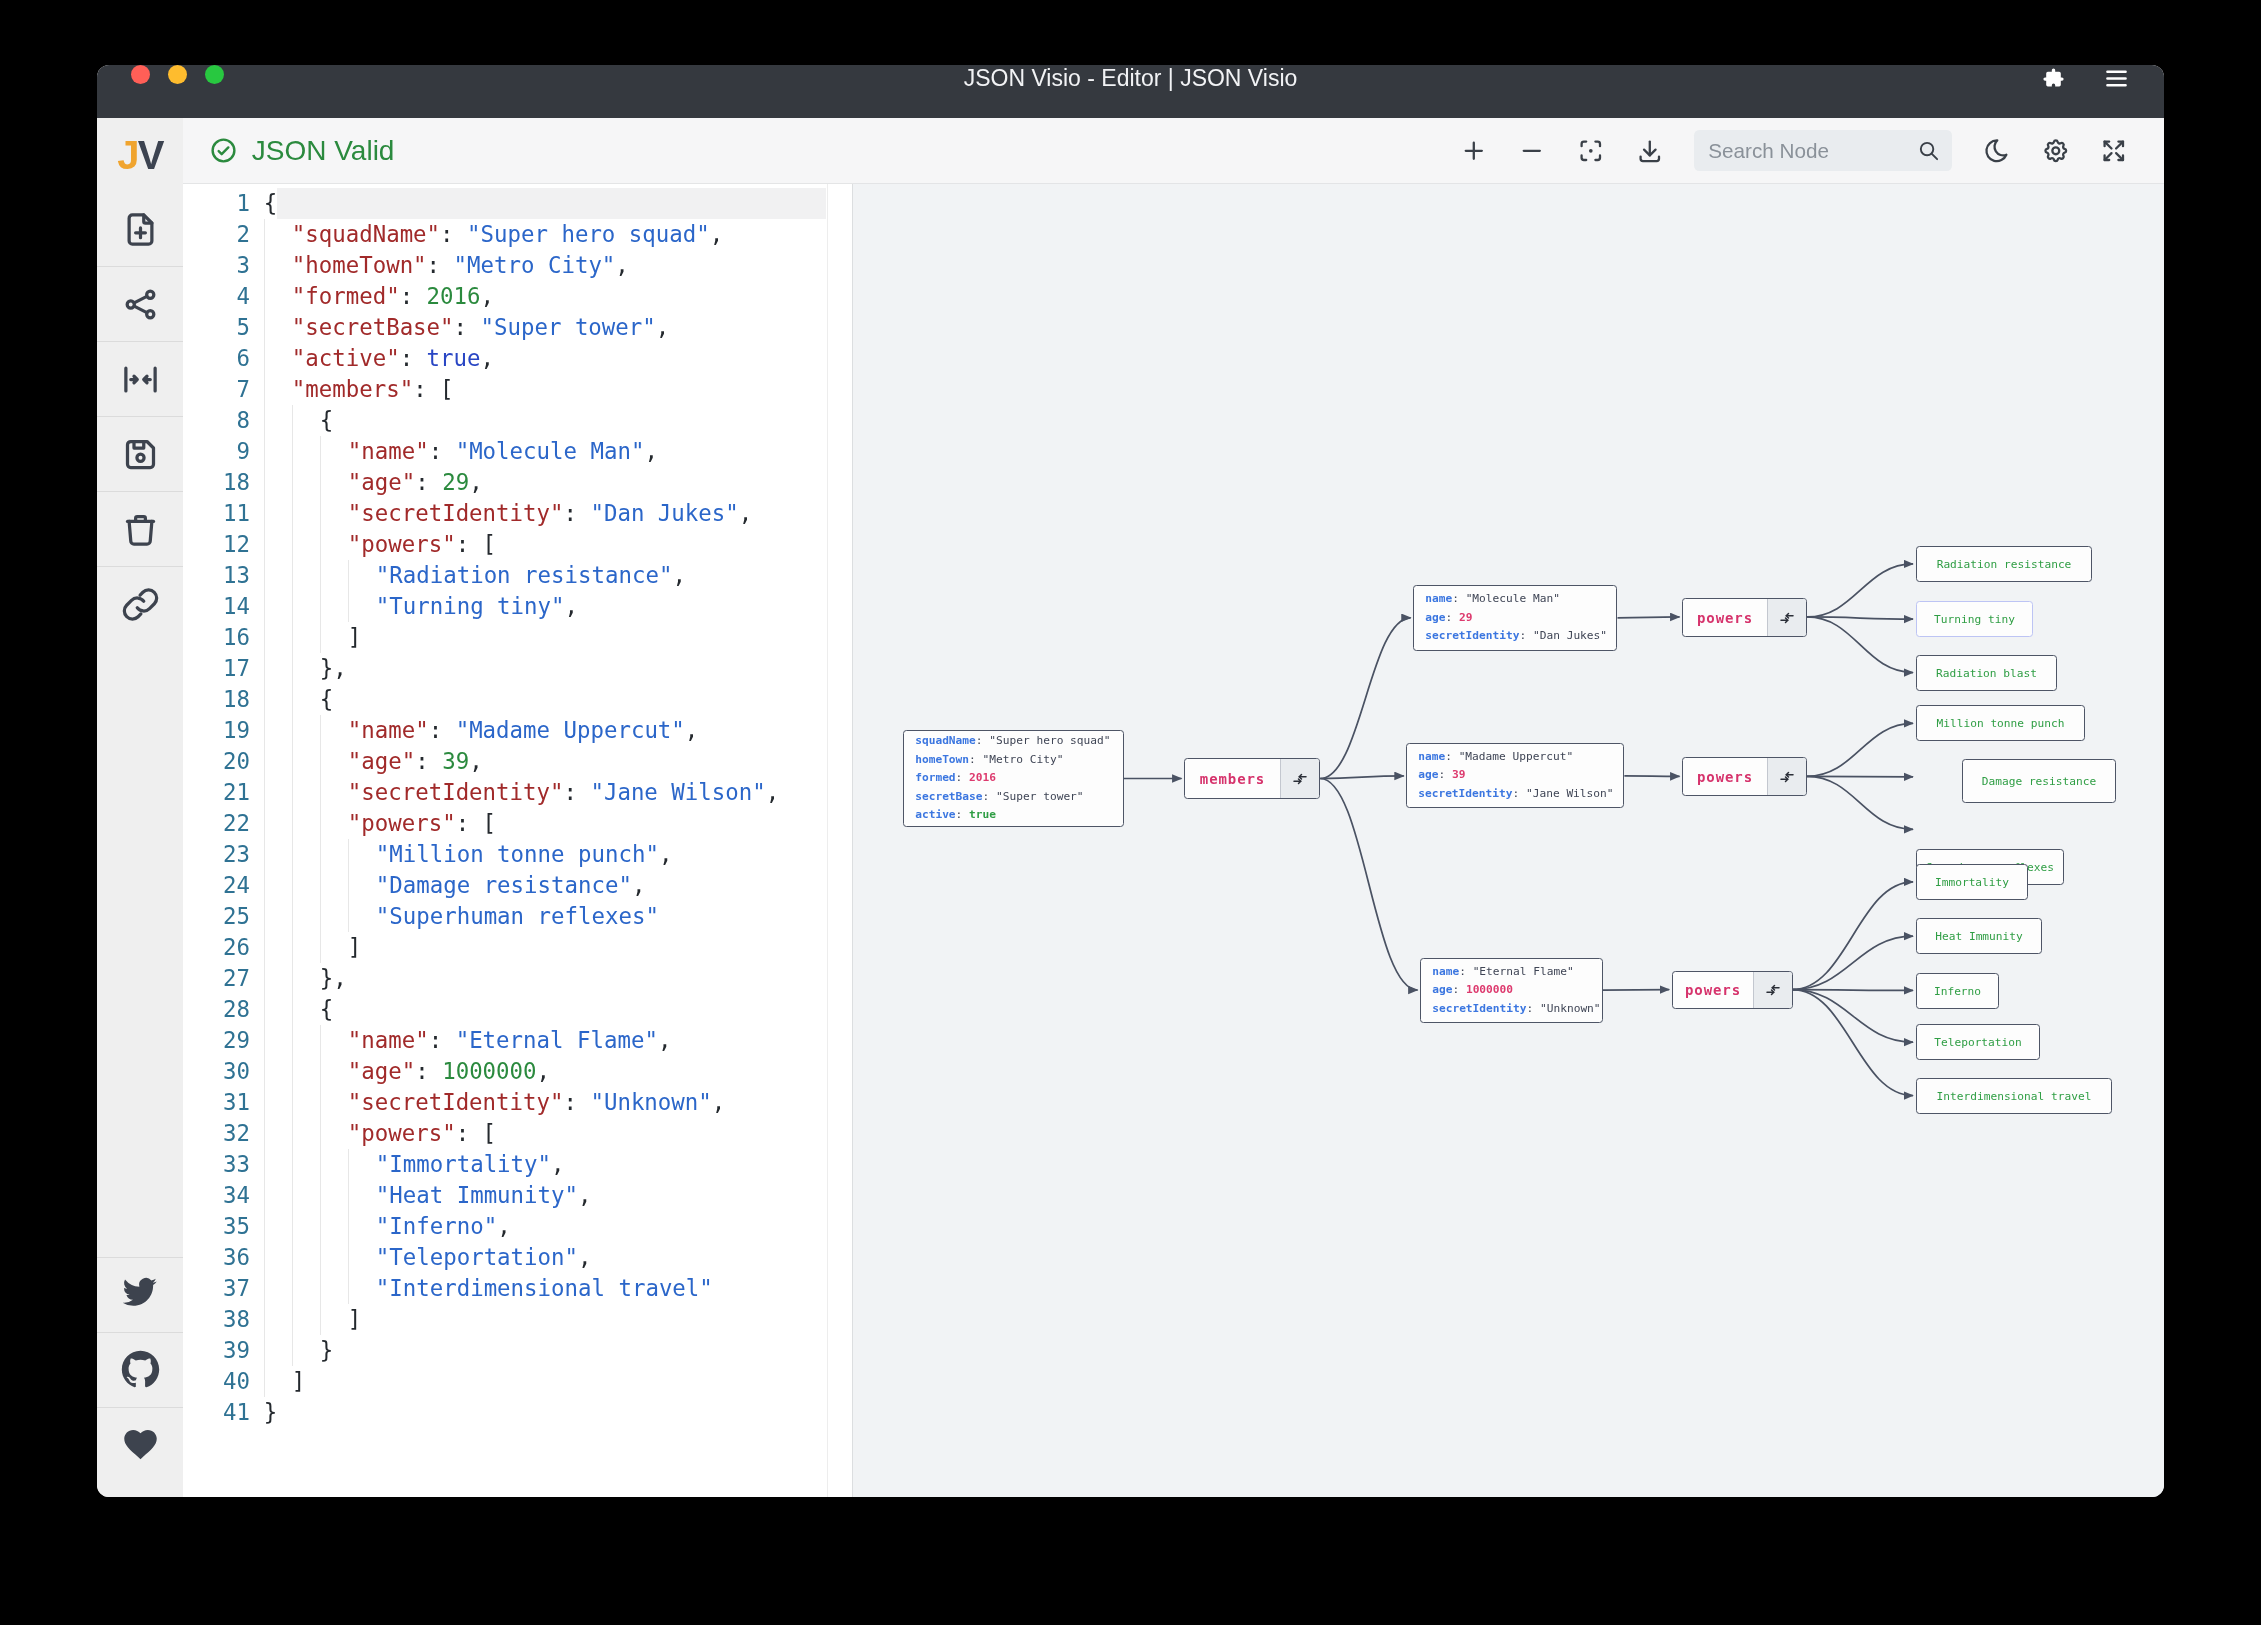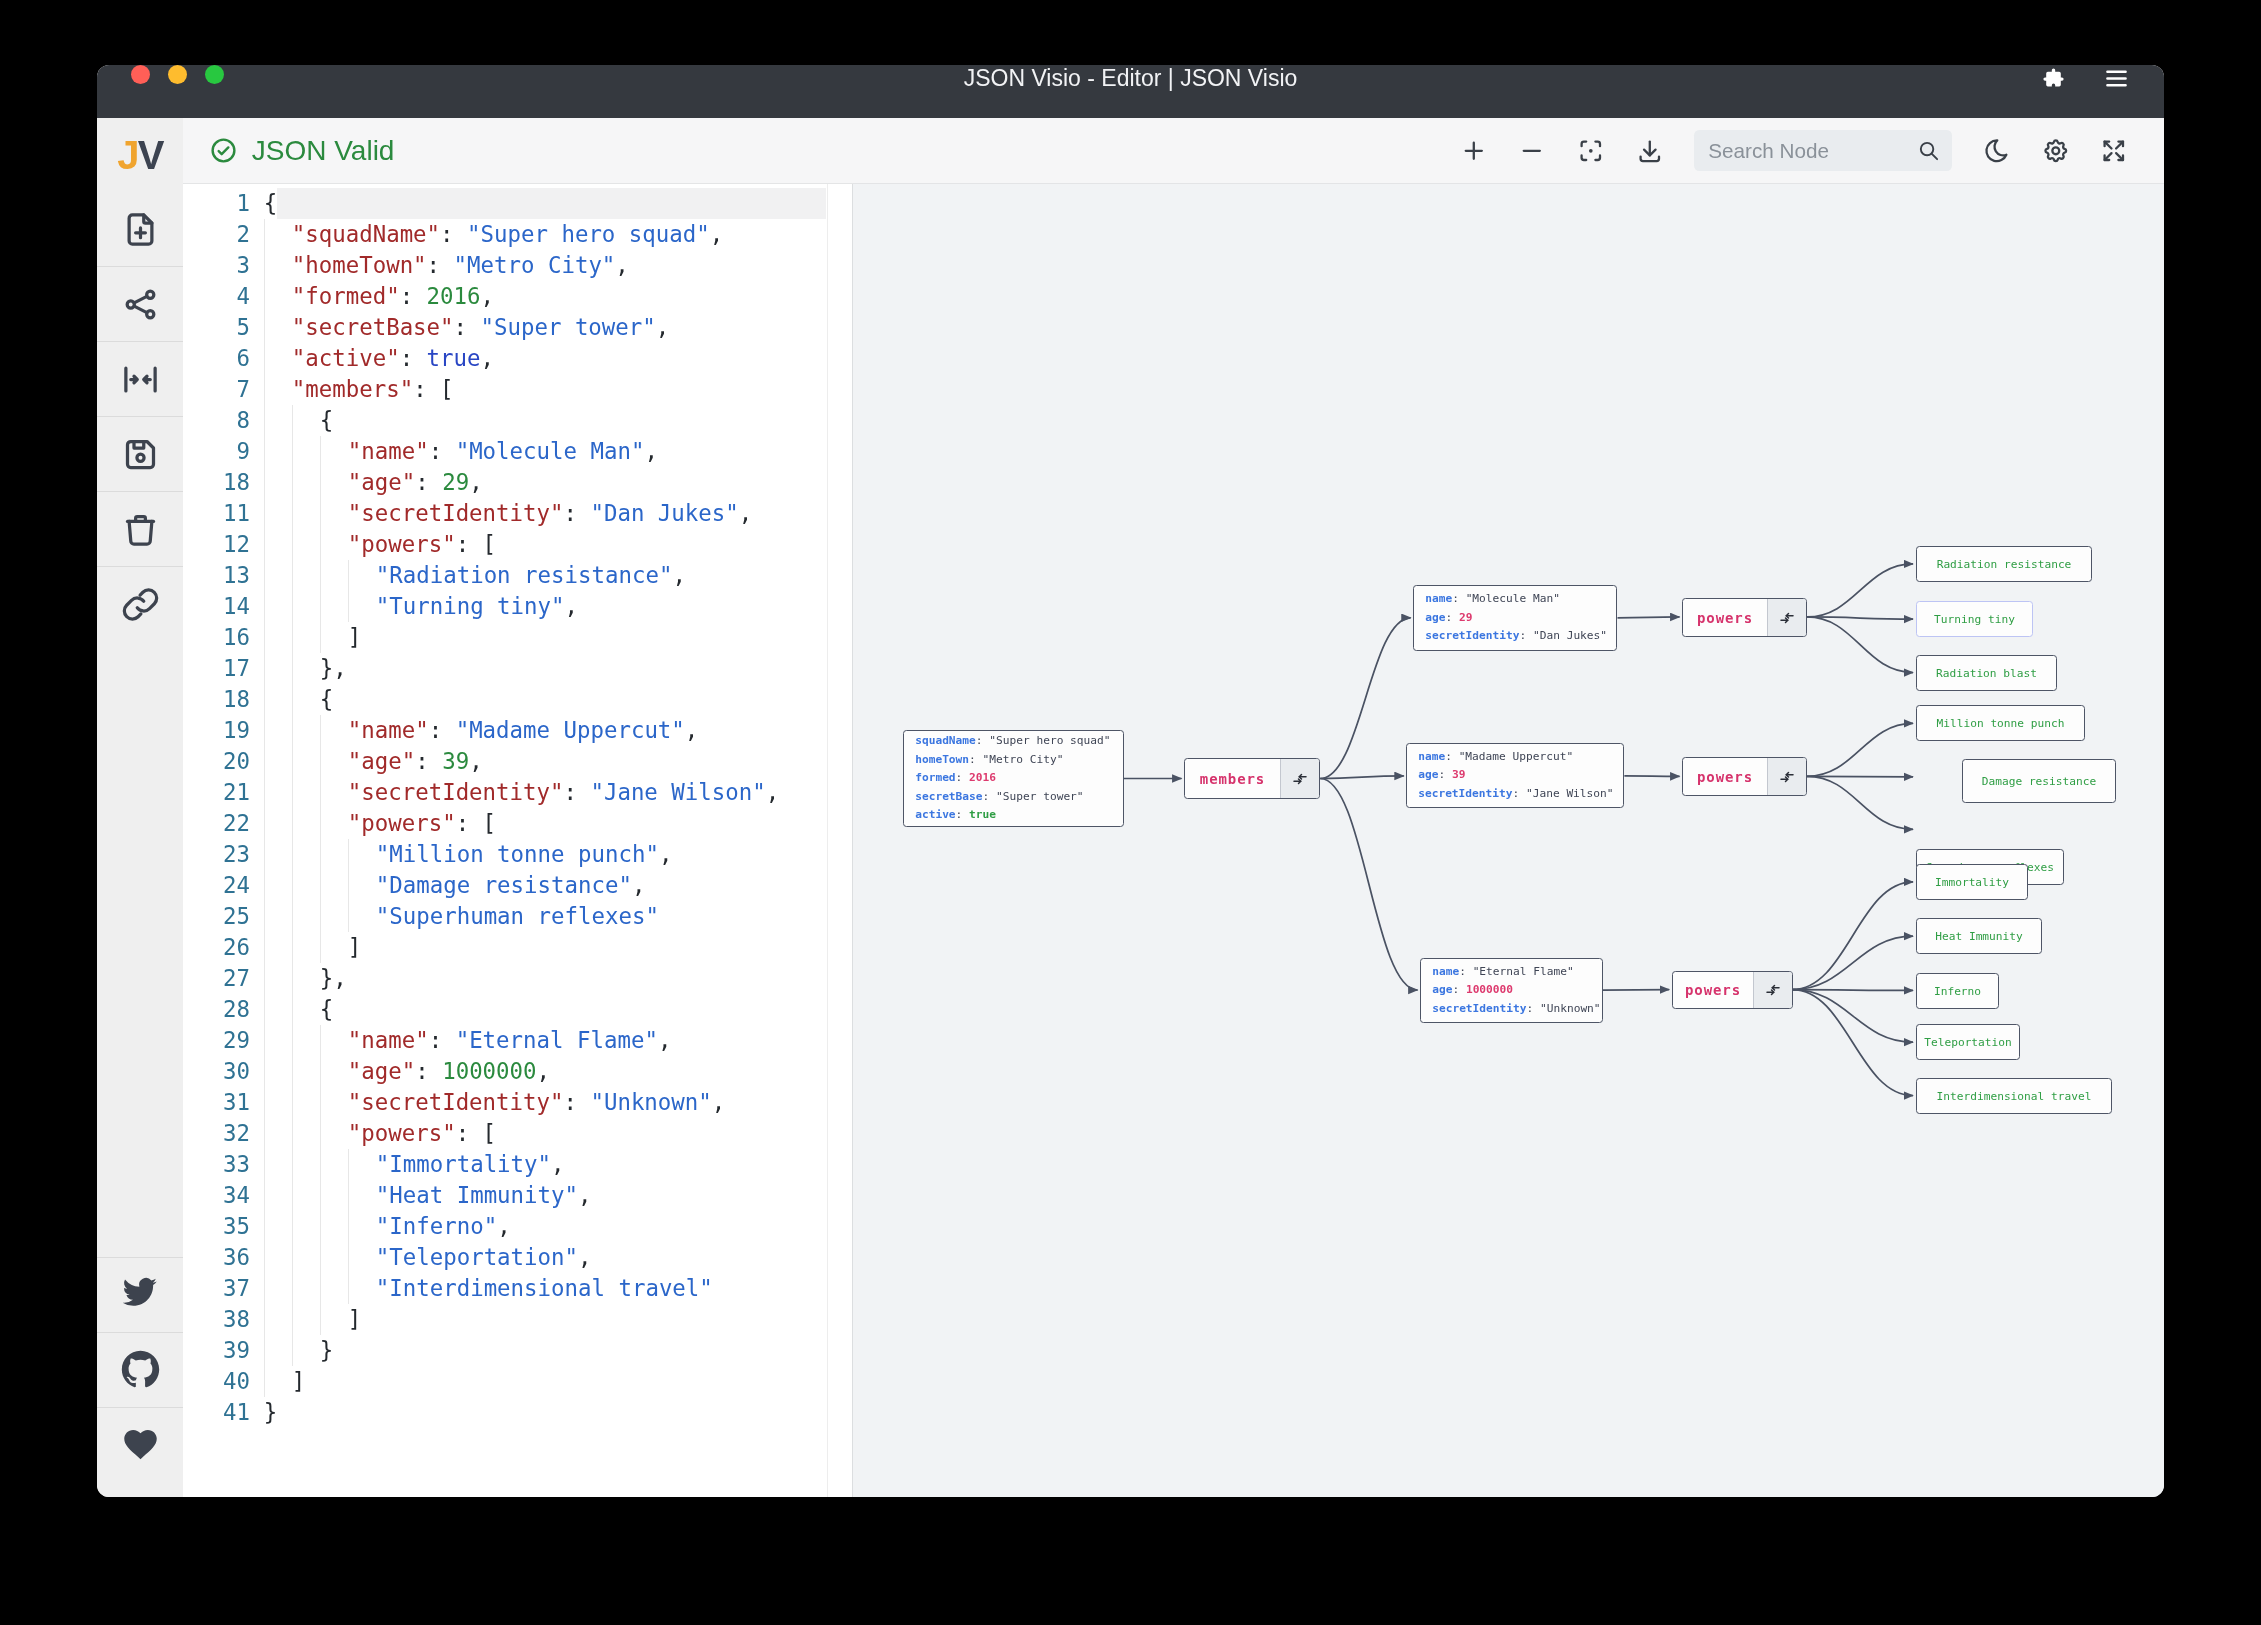--- a/index.html
+++ b/index.html
@@ -437,21 +437,21 @@
             </div>
             <div class="node leaf" style="left: 1063px; top: 680px; width: 112px; height: 36px;">
               <span>Immortality</span>
             </div>
             <div class="node leaf" style="left: 1063px; top: 734px; width: 126px; height: 36px;">
               <span>Heat Immunity</span>
             </div>
             <div class="node leaf" style="left: 1063px; top: 789px; width: 83px; height: 36px;">
               <span>Inferno</span>
             </div>
-            <div class="node leaf" style="left: 1063px; top: 840px; width: 104px; height: 36px;">
+            <div class="node leaf" style="left: 1063px; top: 840px; width: 124px; height: 36px;">
               <span>Teleportation</span>
             </div>
             <div class="node leaf" style="left: 1063px; top: 894px; width: 196px; height: 36px;">
               <span>Interdimensional travel</span>
             </div>
           </div>
       </div>
 
     </div>
   </div>

